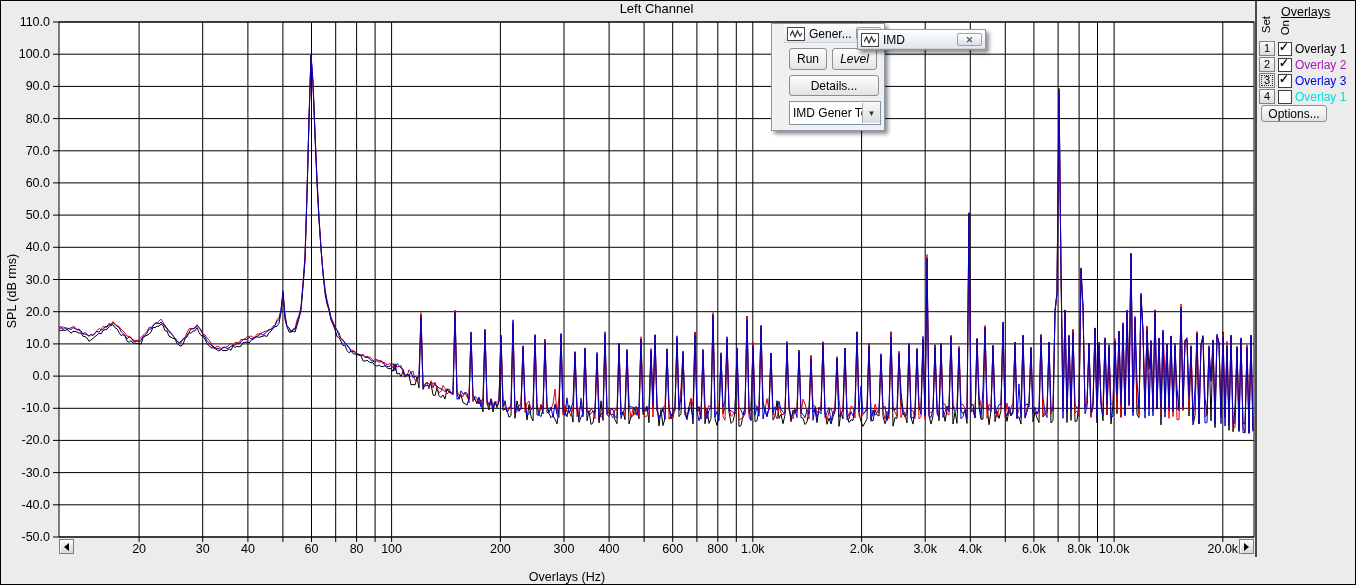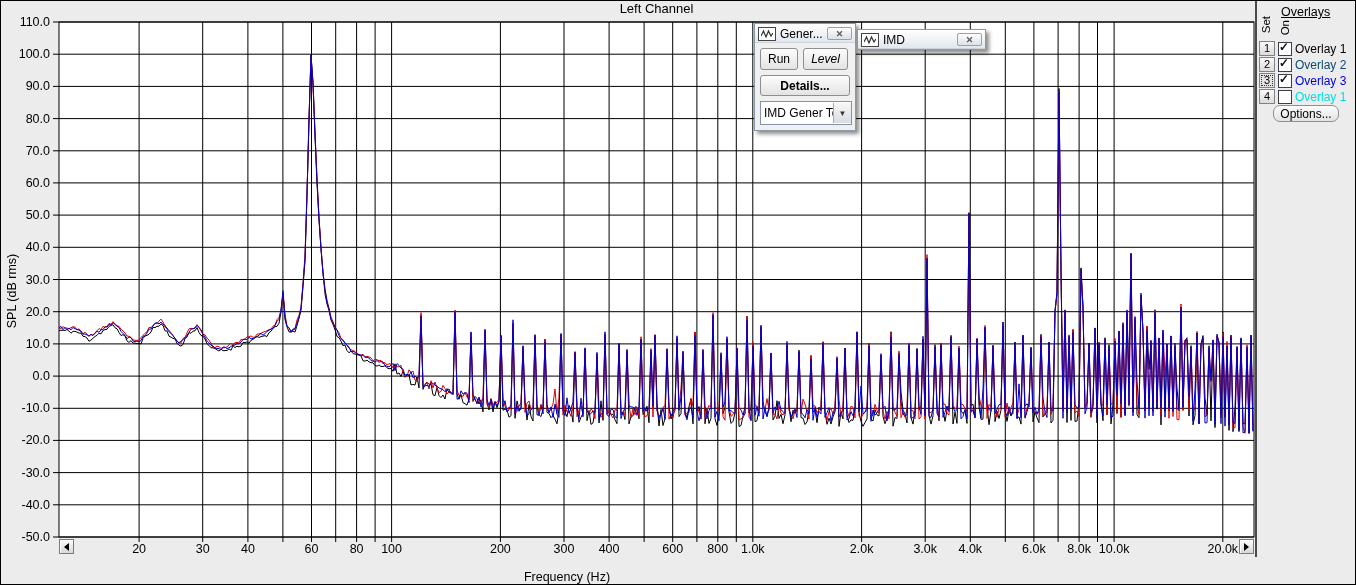--- a/index.html
+++ b/index.html
@@ -55,21 +55,21 @@
   .set-lab{left:3px;top:15px;}
   .on-lab{left:22px;top:19px;}
   .ovl-row{position:absolute;left:2px;display:flex;align-items:center;gap:3px;height:15px;}
   .numbtn{width:16px;height:15px;background:linear-gradient(#fafafa,#dcdcdc);border:1px solid #828282;
     font-size:11px;line-height:13px;text-align:center;padding:0;font-family:"Liberation Sans",sans-serif;}
   .numbtn.focused{background:#e4e4e4;outline:1px dotted #333;outline-offset:-3px;}
   .cbox{width:12px;height:12px;background:#fff;border:1px solid #394049;position:relative;}
   .cbox .chk{display:none;position:absolute;left:0px;top:-3px;font-size:12px;font-weight:bold;color:#111;}
   .cbox.checked .chk{display:block;}
   .ovl-name{white-space:nowrap;}
-  .optbtn{position:absolute;left:16px;top:104px;width:66px;height:17px;border-radius:7px;}
+  .optbtn{position:absolute;left:4px;top:104px;width:66px;height:17px;}
 </style>
 </head>
 <body>
 
 <svg id="plot-svg" width="1260" height="585">
     <rect x="58" y="21" width="1195" height="515" fill="#ffffff"></rect>
     <defs>
       <clipPath id="pc">
         <rect x="58" y="21" width="1195" height="515"></rect>
       </clipPath>
@@ -201,44 +201,44 @@
     <text x="1113.1" y="552" text-anchor="middle" font-size="12.5" fill="#000">10.0k</text>
     <text x="1221.8" y="552" text-anchor="middle" font-size="12.5" fill="#000">20.0k</text>
     <rect x="58" y="21" width="1195" height="515" fill="none" stroke="#000" stroke-width="1"></rect>
     <path d="M58 329.3 L60 329.4 L62 329.2 L64 329.5 L66 328.5 L68 330.1 L70 332.2 L72 330.4 L74 330.3 L76 331.1 L78 332.1 L80 332.0 L82 335.3 L84 335.6 L86 337.0 L88 340.3 L90 339.0 L92 337.3 L94 335.5 L96 334.3 L98 332.2 L100 332.9 L102 329.6 L104 328.6 L106 328.3 L108 325.4 L110 324.5 L112 323.7 L114 326.8 L116 327.7 L118 331.5 L120 334.5 L122 333.7 L124 334.9 L126 339.9 L128 341.4 L130 339.6 L132 342.1 L134 342.0 L136 342.7 L138 342.3 L140 343.0 L142 337.4 L144 335.0 L146 334.3 L148 333.3 L150 330.9 L152 326.3 L154 326.6 L156 325.3 L158 325.2 L160 322.9 L162 324.4 L164 329.8 L166 330.0 L168 335.2 L170 336.1 L172 337.3 L174 337.9 L176 342.3 L178 344.3 L180 345.1 L182 343.5 L184 337.6 L186 336.0 L188 331.6 L190 332.3 L192 330.1 L194 329.8 L196 326.5 L198 331.5 L200 334.5 L202 335.1 L204 338.0 L206 342.8 L208 344.3 L210 346.8 L212 346.8 L214 347.5 L216 348.8 L218 350.1 L220 348.2 L222 349.7 L224 349.6 L226 349.5 L228 347.8 L230 349.3 L232 344.8 L234 346.5 L236 345.3 L238 345.8 L240 345.2 L242 341.5 L244 341.6 L246 340.9 L248 342.0 L250 339.3 L252 338.4 L254 336.5 L256 335.5 L258 336.4 L260 335.7 L262 335.1 L264 334.7 L266 335.5 L268 331.7 L270 330.2 L272 327.3 L274 325.7 L276 325.3 L278 322.3 L280 311.2 L282 292.1 L284 318.6 L286 325.7 L288 330.9 L290 331.1 L292 330.1 L294 331.1 L296 324.5 L298 317.2 L300 309.3 L302 285.5 L304 260.0 L306 193.6 L308 120.4 L310 54.0 L312 83.7 L314 135.1 L316 182.4 L318 219.0 L320 247.9 L322 272.2 L324 292.9 L326 303.0 L328 309.4 L330 318.9 L332 323.5 L334 328.8 L336 335.4 L338 336.7 L340 340.1 L342 344.6 L344 344.1 L346 349.6 L348 351.8 L350 349.9 L352 352.6 L354 353.1 L356 353.6 L358 354.2 L360 354.8 L362 359.8 L364 360.1 L366 359.1 L368 360.9 L370 361.7 L372 361.8 L374 364.6 L376 365.1 L378 364.0 L380 365.5 L382 365.5 L384 364.8 L386 366.8 L388 367.8 L390 367.4 L392 370.3 L394 362.8 L396 373.1 L398 371.9 L400 375.6 L402 370.3 L404 376.3 L406 373.8 L408 373.9 L410 384.0 L412 383.4 L414 384.1 L416 376.1 L418 386.9 L420 313.9 L422 388.4 L424 383.1 L426 381.2 L428 383.3 L430 383.0 L432 393.8 L434 394.7 L436 386.4 L438 394.6 L440 396.6 L442 394.0 L444 398.0 L446 387.6 L448 391.6 L450 391.0 L452 393.6 L454 310.9 L456 393.0 L458 398.2 L460 393.5 L462 401.7 L464 402.6 L466 404.2 L468 398.0 L470 335.7 L472 400.3 L474 395.4 L476 397.5 L478 403.0 L480 398.8 L482 410.9 L484 328.5 L486 401.6 L488 408.9 L490 399.0 L492 410.9 L494 400.9 L496 406.7 L498 400.5 L500 334.2 L502 409.3 L504 408.1 L506 408.9 L508 416.2 L510 414.7 L512 322.9 L514 417.3 L516 399.9 L518 408.3 L520 408.2 L522 347.0 L524 401.0 L526 419.1 L528 403.5 L530 415.5 L532 420.0 L534 333.6 L536 413.8 L538 414.2 L540 403.5 L542 412.8 L544 338.1 L546 411.4 L548 412.4 L550 416.7 L552 414.6 L554 418.2 L556 422.8 L558 407.8 L560 333.5 L562 407.1 L564 410.9 L566 415.7 L568 404.4 L570 408.9 L572 421.1 L574 351.1 L576 404.8 L578 421.3 L580 416.2 L582 412.3 L584 347.7 L586 419.7 L588 409.5 L590 423.4 L592 421.9 L594 408.7 L596 354.7 L598 422.0 L600 399.8 L602 419.4 L604 333.3 L606 409.7 L608 411.9 L610 413.2 L612 413.3 L614 418.8 L616 422.7 L618 343.2 L620 413.8 L622 410.9 L624 418.6 L626 350.8 L628 422.9 L630 415.6 L632 414.8 L634 405.9 L636 406.1 L638 417.8 L640 338.4 L642 413.5 L644 410.3 L646 405.2 L648 421.7 L650 351.2 L652 407.4 L654 334.8 L656 401.3 L658 425.0 L660 408.5 L662 424.5 L664 417.4 L666 351.5 L668 406.3 L670 418.0 L672 412.7 L674 409.5 L676 337.0 L678 415.6 L680 412.5 L682 354.4 L684 410.8 L686 417.0 L688 405.3 L690 398.0 L692 422.9 L694 331.1 L696 410.3 L698 405.5 L700 418.1 L702 351.7 L704 422.8 L706 407.8 L708 422.5 L710 417.3 L712 315.0 L714 417.8 L716 424.4 L718 413.0 L720 351.7 L722 412.7 L724 406.3 L726 337.7 L728 411.1 L730 422.4 L732 420.3 L734 412.0 L736 350.6 L738 425.5 L740 424.5 L742 414.9 L744 405.5 L746 315.2 L748 411.8 L750 407.1 L752 344.0 L754 420.7 L756 419.7 L758 407.7 L760 326.5 L762 400.3 L764 411.0 L766 414.8 L768 406.3 L770 352.3 L772 418.9 L774 415.2 L776 399.7 L778 417.5 L780 413.3 L782 422.7 L784 413.9 L786 343.6 L788 405.9 L790 420.7 L792 409.2 L794 412.4 L796 408.3 L798 349.1 L800 416.6 L802 417.2 L804 423.5 L806 420.9 L808 409.4 L810 355.1 L812 411.3 L814 408.5 L816 421.7 L818 406.2 L820 409.5 L822 340.7 L824 411.6 L826 423.3 L828 417.2 L830 423.0 L832 415.8 L834 410.7 L836 357.1 L838 425.4 L840 411.1 L842 417.9 L844 347.0 L846 413.8 L848 421.5 L850 418.9 L852 419.4 L854 405.5 L856 331.2 L858 411.2 L860 420.5 L862 425.3 L864 421.6 L866 418.0 L868 342.5 L870 418.3 L872 420.0 L874 408.7 L876 413.9 L878 415.0 L880 354.8 L882 415.6 L884 422.7 L886 416.8 L888 412.9 L890 330.7 L892 425.2 L894 416.5 L896 417.4 L898 355.1 L900 391.4 L902 409.0 L904 413.1 L906 421.9 L908 345.4 L910 416.6 L912 423.1 L914 409.0 L916 347.4 L918 408.5 L920 405.1 L922 337.9 L924 415.0 L926 256.9 L928 414.4 L930 423.1 L932 414.9 L934 343.7 L936 405.3 L938 419.8 L940 342.3 L942 408.5 L944 420.4 L946 409.2 L948 404.5 L950 334.4 L952 423.0 L954 411.1 L956 422.4 L958 347.8 L960 410.0 L962 412.5 L964 409.8 L966 422.4 L968 211.6 L970 404.6 L972 403.2 L974 416.8 L976 338.2 L978 405.7 L980 418.4 L982 418.1 L984 326.2 L986 404.9 L988 423.7 L990 409.6 L992 344.1 L994 420.6 L996 410.2 L998 417.5 L1000 409.2 L1002 325.0 L1004 408.4 L1006 420.4 L1008 409.3 L1010 415.0 L1012 409.1 L1014 341.0 L1016 417.3 L1018 415.8 L1020 423.1 L1022 334.1 L1024 405.1 L1026 402.8 L1028 405.9 L1030 346.8 L1032 420.8 L1034 410.6 L1036 416.9 L1038 421.6 L1040 333.3 L1042 416.0 L1044 413.3 L1046 411.2 L1048 341.3 L1050 422.0 L1052 419.3 L1054 309.6 L1056 292.8 L1058 87.5 L1060 269.4 L1062 406.6 L1064 309.0 L1066 421.5 L1068 338.2 L1070 419.4 L1072 328.7 L1074 420.5 L1076 419.9 L1078 402.1 L1080 266.9 L1082 305.4 L1084 406.1 L1086 402.4 L1088 342.0 L1090 415.7 L1092 402.4 L1094 327.6 L1096 421.9 L1098 341.4 L1100 401.0 L1102 419.7 L1104 336.7 L1106 413.7 L1108 343.7 L1110 422.9 L1112 403.0 L1114 341.0 L1116 412.6 L1118 330.4 L1120 416.1 L1122 324.0 L1124 413.3 L1126 312.6 L1128 374.1 L1130 252.8 L1132 411.3 L1134 318.7 L1136 413.7 L1138 416.7 L1140 294.2 L1142 331.0 L1144 409.9 L1146 325.6 L1148 368.3 L1150 342.1 L1152 409.2 L1154 308.7 L1156 408.2 L1158 339.0 L1160 423.9 L1162 332.5 L1164 410.3 L1166 343.3 L1168 410.0 L1170 334.9 L1172 408.6 L1174 345.4 L1176 387.6 L1178 409.8 L1180 306.6 L1182 408.7 L1184 339.0 L1186 338.9 L1188 415.0 L1190 344.6 L1192 423.8 L1194 414.5 L1196 332.1 L1198 423.0 L1200 343.0 L1202 334.6 L1204 397.2 L1206 413.6 L1208 344.8 L1210 419.8 L1212 339.6 L1214 426.6 L1216 334.8 L1218 341.5 L1220 412.4 L1222 330.9 L1224 416.3 L1226 344.7 L1228 429.4 L1230 334.1 L1232 430.7 L1234 406.4 L1236 345.4 L1238 430.6 L1240 338.1 L1242 422.8 L1244 422.6 L1246 347.8 L1248 432.5 L1250 334.0 L1252 430.2 " fill="none" stroke="#000000" stroke-width="1" clip-path="url(#pc)"></path>
     <path d="M58 327.1 L60 327.4 L62 325.7 L64 327.0 L66 327.1 L68 327.6 L70 326.8 L72 325.6 L74 326.2 L76 329.0 L78 327.8 L80 330.9 L82 332.7 L84 331.3 L86 333.2 L88 335.4 L90 333.2 L92 334.2 L94 331.7 L96 329.8 L98 327.5 L100 328.7 L102 325.4 L104 326.2 L106 325.4 L108 322.4 L110 323.4 L112 320.6 L114 322.9 L116 324.6 L118 325.4 L120 328.2 L122 329.9 L124 332.1 L126 335.0 L128 335.3 L130 336.4 L132 338.8 L134 339.3 L136 339.4 L138 339.0 L140 336.5 L142 334.4 L144 332.3 L146 330.8 L148 326.4 L150 326.5 L152 324.6 L154 322.1 L156 322.9 L158 320.1 L160 318.1 L162 321.0 L164 326.1 L166 326.8 L168 329.6 L170 331.5 L172 334.8 L174 337.1 L176 339.9 L178 342.1 L180 341.8 L182 337.5 L184 336.4 L186 331.9 L188 327.8 L190 327.3 L192 327.8 L194 326.7 L196 323.7 L198 326.3 L200 329.9 L202 333.5 L204 333.9 L206 336.9 L208 339.1 L210 342.1 L212 346.7 L214 346.6 L216 345.3 L218 345.7 L220 347.4 L222 346.8 L224 346.6 L226 345.9 L228 344.2 L230 342.1 L232 344.4 L234 341.5 L236 341.4 L238 341.9 L240 338.3 L242 338.8 L244 337.7 L246 335.9 L248 335.8 L250 334.9 L252 336.3 L254 336.1 L256 333.1 L258 332.9 L260 332.3 L262 331.2 L264 330.5 L266 329.9 L268 328.5 L270 328.2 L272 325.2 L274 324.1 L276 318.6 L278 316.5 L280 309.6 L282 292.1 L284 313.0 L286 325.1 L288 327.1 L290 330.1 L292 328.0 L294 327.3 L296 319.0 L298 314.2 L300 306.6 L302 282.2 L304 253.9 L306 192.1 L308 116.9 L310 55.7 L312 81.8 L314 131.0 L316 177.5 L318 216.6 L320 246.4 L322 271.3 L324 288.4 L326 298.8 L328 307.7 L330 315.7 L332 320.9 L334 327.0 L336 328.7 L338 331.8 L340 337.4 L342 338.6 L344 341.7 L346 344.6 L348 347.3 L350 348.7 L352 349.6 L354 350.4 L356 352.5 L358 353.7 L360 354.5 L362 353.2 L364 355.8 L366 355.3 L368 356.0 L370 356.9 L372 359.7 L374 358.6 L376 358.6 L378 359.8 L380 359.4 L382 362.8 L384 361.5 L386 364.0 L388 362.7 L390 363.2 L392 367.0 L394 365.6 L396 365.6 L398 365.9 L400 364.4 L402 371.5 L404 375.2 L406 375.2 L408 368.8 L410 371.5 L412 370.0 L414 379.1 L416 380.5 L418 374.6 L420 311.6 L422 384.4 L424 384.6 L426 381.3 L428 388.0 L430 379.7 L432 386.9 L434 381.0 L436 387.4 L438 391.5 L440 390.4 L442 384.4 L444 387.6 L446 393.1 L448 390.6 L450 391.1 L452 392.9 L454 309.0 L456 389.1 L458 394.6 L460 393.9 L462 395.5 L464 391.6 L466 396.0 L468 398.0 L470 331.6 L472 400.4 L474 397.6 L476 402.9 L478 396.4 L480 402.5 L482 396.5 L484 328.6 L486 403.1 L488 407.0 L490 397.5 L492 403.6 L494 401.0 L496 401.5 L498 398.4 L500 334.8 L502 397.5 L504 405.2 L506 410.9 L508 406.0 L510 407.5 L512 322.0 L514 412.6 L516 410.3 L518 405.4 L520 401.8 L522 345.1 L524 411.4 L526 402.1 L528 400.0 L530 408.5 L532 407.6 L534 334.3 L536 403.4 L538 412.1 L540 403.8 L542 407.4 L544 338.8 L546 408.2 L548 411.4 L550 407.7 L552 403.1 L554 388.0 L556 412.5 L558 396.7 L560 334.7 L562 413.9 L564 404.0 L566 411.0 L568 410.1 L570 415.4 L572 405.9 L574 350.5 L576 415.7 L578 409.0 L580 404.3 L582 413.7 L584 348.1 L586 409.4 L588 413.0 L590 408.0 L592 409.8 L594 417.7 L596 352.7 L598 406.8 L600 415.1 L602 417.5 L604 333.7 L606 413.3 L608 408.0 L610 413.9 L612 417.0 L614 408.5 L616 409.4 L618 343.2 L620 410.8 L622 412.6 L624 413.5 L626 349.2 L628 403.6 L630 416.9 L632 407.9 L634 413.8 L636 407.0 L638 415.3 L640 335.7 L642 405.6 L644 416.0 L646 414.6 L648 411.2 L650 347.5 L652 416.0 L654 333.6 L656 409.6 L658 414.7 L660 414.3 L662 406.1 L664 405.1 L666 347.7 L668 418.2 L670 413.1 L672 416.9 L674 406.6 L676 336.7 L678 406.4 L680 387.6 L682 350.1 L684 414.1 L686 411.5 L688 411.5 L690 397.2 L692 404.8 L694 330.9 L696 404.9 L698 411.0 L700 417.5 L702 348.2 L704 415.9 L706 409.2 L708 404.4 L710 406.5 L712 311.6 L714 405.4 L716 408.1 L718 409.1 L720 354.3 L722 415.6 L724 419.2 L726 338.7 L728 405.9 L730 415.4 L732 413.5 L734 411.2 L736 346.8 L738 419.1 L740 417.7 L742 416.9 L744 412.5 L746 315.5 L748 416.0 L750 419.5 L752 341.3 L754 404.7 L756 405.0 L758 412.1 L760 325.3 L762 406.0 L764 408.5 L766 397.6 L768 409.2 L770 353.0 L772 413.5 L774 413.0 L776 418.0 L778 404.6 L780 412.2 L782 414.0 L784 410.2 L786 344.4 L788 409.5 L790 413.8 L792 417.8 L794 408.8 L796 410.2 L798 351.0 L800 412.5 L802 398.2 L804 403.0 L806 410.6 L808 418.1 L810 354.2 L812 405.2 L814 404.7 L816 411.8 L818 409.0 L820 405.1 L822 341.2 L824 410.1 L826 419.4 L828 410.3 L830 407.5 L832 413.2 L834 405.0 L836 355.5 L838 398.5 L840 415.2 L842 404.7 L844 348.3 L846 409.4 L848 415.6 L850 405.2 L852 406.3 L854 416.9 L856 332.7 L858 415.4 L860 417.3 L862 413.0 L864 410.9 L866 405.1 L868 342.4 L870 413.4 L872 414.7 L874 403.3 L876 409.4 L878 412.5 L880 353.8 L882 409.9 L884 418.4 L886 410.2 L888 417.8 L890 331.9 L892 405.8 L894 411.1 L896 415.4 L898 350.1 L900 416.6 L902 411.4 L904 416.3 L906 407.7 L908 341.9 L910 409.4 L912 409.7 L914 417.8 L916 350.4 L918 417.9 L920 415.8 L922 338.6 L924 418.1 L926 253.6 L928 411.8 L930 411.5 L932 409.4 L934 347.8 L936 405.6 L938 417.8 L940 342.3 L942 403.1 L944 403.1 L946 412.2 L948 414.0 L950 336.4 L952 404.3 L954 407.7 L956 407.8 L958 345.0 L960 403.5 L962 403.5 L964 407.6 L966 410.9 L968 213.1 L970 411.5 L972 409.0 L974 417.1 L976 337.2 L978 394.7 L980 404.5 L982 407.0 L984 324.4 L986 417.4 L988 403.4 L990 406.1 L992 345.2 L994 403.3 L996 416.3 L998 407.8 L1000 406.7 L1002 321.1 L1004 415.8 L1006 402.0 L1008 412.4 L1010 406.7 L1012 401.8 L1014 342.8 L1016 414.3 L1018 408.4 L1020 403.9 L1022 337.2 L1024 416.2 L1026 407.1 L1028 402.8 L1030 348.1 L1032 407.2 L1034 411.5 L1036 411.7 L1038 411.4 L1040 334.4 L1042 416.1 L1044 411.7 L1046 407.8 L1048 344.2 L1050 413.4 L1052 404.6 L1054 312.3 L1056 291.4 L1058 90.2 L1060 271.1 L1062 410.5 L1064 308.8 L1066 410.0 L1068 333.9 L1070 401.2 L1072 328.4 L1074 412.0 L1076 409.9 L1078 415.5 L1080 271.4 L1082 307.1 L1084 408.0 L1086 402.0 L1088 344.8 L1090 416.5 L1092 402.4 L1094 327.0 L1096 411.2 L1098 341.3 L1100 402.7 L1102 404.3 L1104 338.1 L1106 413.9 L1108 348.4 L1110 403.3 L1112 402.7 L1114 337.4 L1116 411.7 L1118 330.3 L1120 416.5 L1122 321.6 L1124 413.4 L1126 309.8 L1128 405.2 L1130 252.5 L1132 411.1 L1134 316.9 L1136 404.2 L1138 413.4 L1140 297.0 L1142 328.6 L1144 410.0 L1146 325.1 L1148 407.4 L1150 339.8 L1152 410.7 L1154 309.8 L1156 403.5 L1158 336.9 L1160 413.7 L1162 329.7 L1164 375.5 L1166 345.3 L1168 417.3 L1170 335.6 L1172 415.5 L1174 344.5 L1176 418.6 L1178 418.7 L1180 303.0 L1182 409.6 L1184 339.0 L1186 339.0 L1188 408.4 L1190 346.9 L1192 409.8 L1194 407.7 L1196 330.3 L1198 416.2 L1200 344.3 L1202 337.3 L1204 415.8 L1206 414.0 L1208 347.3 L1210 380.8 L1212 341.9 L1214 412.2 L1216 335.1 L1218 340.9 L1220 417.0 L1222 332.3 L1224 413.9 L1226 340.3 L1228 421.8 L1230 334.0 L1232 426.6 L1234 426.7 L1236 346.7 L1238 418.7 L1240 337.7 L1242 426.0 L1244 432.3 L1246 343.7 L1248 421.8 L1250 338.1 L1252 428.3 " fill="none" stroke="#dd0000" stroke-width="1" clip-path="url(#pc)"></path>
     <path d="M58 326.7 L60 325.4 L62 328.7 L64 326.5 L66 328.5 L68 327.4 L70 328.9 L72 326.5 L74 327.7 L76 328.4 L78 329.2 L80 330.0 L82 333.2 L84 333.0 L86 333.9 L88 335.0 L90 333.5 L92 334.6 L94 332.2 L96 330.4 L98 331.2 L100 328.8 L102 328.6 L104 325.8 L106 326.0 L108 323.5 L110 323.9 L112 321.7 L114 323.5 L116 325.4 L118 326.3 L120 330.4 L122 332.6 L124 334.3 L126 337.7 L128 336.0 L130 336.7 L132 340.0 L134 340.5 L136 340.2 L138 340.6 L140 339.5 L142 335.2 L144 334.8 L146 332.1 L148 328.1 L150 328.0 L152 325.0 L154 322.5 L156 321.5 L158 323.0 L160 321.0 L162 323.5 L164 324.2 L166 328.0 L168 330.9 L170 332.3 L172 334.5 L174 337.4 L176 340.1 L178 341.7 L180 340.3 L182 338.5 L184 336.8 L186 334.3 L188 331.5 L190 328.1 L192 327.8 L194 327.1 L196 324.3 L198 326.5 L200 328.9 L202 333.2 L204 336.0 L206 339.8 L208 341.8 L210 344.3 L212 345.0 L214 346.9 L216 347.5 L218 347.5 L220 349.1 L222 346.1 L224 346.1 L226 347.6 L228 346.8 L230 345.4 L232 344.2 L234 344.0 L236 342.6 L238 342.8 L240 341.0 L242 338.5 L244 338.2 L246 338.7 L248 336.2 L250 337.8 L252 337.5 L254 336.8 L256 335.6 L258 334.1 L260 332.5 L262 334.2 L264 332.7 L266 330.4 L268 329.2 L270 328.2 L272 327.2 L274 324.5 L276 320.4 L278 318.3 L280 308.8 L282 289.7 L284 316.3 L286 325.6 L288 326.6 L290 331.2 L292 328.8 L294 328.0 L296 322.3 L298 316.3 L300 306.6 L302 283.6 L304 257.8 L306 192.8 L308 117.7 L310 54.3 L312 80.8 L314 133.3 L316 179.2 L318 217.1 L320 247.9 L322 272.0 L324 288.4 L326 301.2 L328 307.7 L330 318.2 L332 321.7 L334 325.7 L336 329.2 L338 334.7 L340 337.6 L342 339.8 L344 342.1 L346 343.8 L348 346.2 L350 350.4 L352 350.4 L354 351.3 L356 353.0 L358 353.3 L360 354.2 L362 354.3 L364 356.5 L366 356.2 L368 357.1 L370 359.6 L372 360.1 L374 361.1 L376 359.5 L378 361.2 L380 360.5 L382 361.0 L384 364.1 L386 365.4 L388 365.8 L390 364.4 L392 362.4 L394 369.7 L396 362.6 L398 364.4 L400 367.1 L402 368.1 L404 374.3 L406 373.2 L408 375.0 L410 370.8 L412 376.7 L414 375.0 L416 377.0 L418 374.6 L420 315.6 L422 385.8 L424 384.9 L426 384.4 L428 385.4 L430 381.7 L432 382.4 L434 384.2 L436 385.0 L438 387.0 L440 387.8 L442 388.9 L444 390.5 L446 389.6 L448 387.9 L450 392.8 L452 393.0 L454 311.2 L456 398.2 L458 397.5 L460 389.8 L462 393.2 L464 391.6 L466 392.1 L468 401.6 L470 330.9 L472 393.8 L474 398.3 L476 402.4 L478 396.2 L480 406.1 L482 401.9 L484 329.5 L486 398.7 L488 404.5 L490 398.1 L492 407.3 L494 400.4 L496 405.0 L498 400.1 L500 335.0 L502 405.7 L504 399.7 L506 410.9 L508 408.8 L510 403.7 L512 318.8 L514 413.2 L516 404.8 L518 410.4 L520 406.7 L522 344.8 L524 401.4 L526 414.7 L528 412.8 L530 408.4 L532 406.9 L534 334.7 L536 405.6 L538 413.9 L540 415.6 L542 408.0 L544 340.8 L546 403.9 L548 411.7 L550 406.0 L552 416.3 L554 402.9 L556 413.2 L558 416.4 L560 332.4 L562 410.3 L564 414.6 L566 396.8 L568 412.2 L570 407.4 L572 401.1 L574 351.6 L576 408.8 L578 417.9 L580 397.2 L582 415.8 L584 346.8 L586 409.4 L588 413.5 L590 412.6 L592 409.9 L594 411.6 L596 351.4 L598 418.9 L600 413.1 L602 412.2 L604 330.8 L606 413.8 L608 415.5 L610 408.1 L612 408.5 L614 415.8 L616 416.9 L618 342.2 L620 417.6 L622 410.9 L624 407.1 L626 348.4 L628 404.9 L630 405.9 L632 406.2 L634 407.9 L636 414.4 L638 405.3 L640 338.0 L642 410.7 L644 406.6 L646 410.3 L648 406.9 L650 348.9 L652 404.7 L654 333.9 L656 409.3 L658 417.4 L660 412.8 L662 407.2 L664 418.4 L666 347.9 L668 406.1 L670 415.3 L672 410.6 L674 405.9 L676 334.8 L678 409.4 L680 396.1 L682 350.6 L684 413.1 L686 418.8 L688 408.0 L690 406.6 L692 417.2 L694 334.5 L696 410.8 L698 419.8 L700 412.8 L702 349.1 L704 405.1 L706 417.9 L708 409.3 L710 406.4 L712 313.7 L714 416.0 L716 410.3 L718 419.7 L720 353.7 L722 406.1 L724 400.8 L726 335.7 L728 410.2 L730 409.3 L732 411.6 L734 412.6 L736 347.2 L738 406.9 L740 408.9 L742 414.0 L744 412.8 L746 319.4 L748 408.7 L750 419.5 L752 345.4 L754 414.2 L756 405.7 L758 415.2 L760 324.2 L762 418.0 L764 406.9 L766 415.9 L768 407.5 L770 351.9 L772 412.2 L774 405.9 L776 409.0 L778 400.2 L780 408.9 L782 410.5 L784 412.7 L786 340.4 L788 405.6 L790 416.1 L792 413.4 L794 407.9 L796 416.5 L798 350.8 L800 411.5 L802 413.4 L804 416.8 L806 408.6 L808 412.3 L810 358.3 L812 419.3 L814 406.4 L816 416.3 L818 410.3 L820 412.9 L822 342.1 L824 416.4 L826 411.7 L828 406.6 L830 420.1 L832 411.8 L834 409.4 L836 357.2 L838 415.9 L840 411.8 L842 409.7 L844 347.2 L846 419.0 L848 417.8 L850 410.6 L852 414.8 L854 408.1 L856 330.7 L858 410.8 L860 385.0 L862 413.1 L864 411.4 L866 408.2 L868 345.3 L870 420.3 L872 409.0 L874 414.2 L876 411.8 L878 409.3 L880 352.7 L882 407.3 L884 405.2 L886 419.9 L888 407.7 L890 335.8 L892 409.0 L894 408.7 L896 407.2 L898 352.4 L900 400.4 L902 413.1 L904 414.5 L906 413.9 L908 343.3 L910 417.2 L912 416.5 L914 415.0 L916 348.4 L918 405.4 L920 413.3 L922 335.3 L924 414.3 L926 257.6 L928 415.4 L930 416.5 L932 407.4 L934 346.2 L936 412.4 L938 416.0 L940 343.8 L942 416.4 L944 411.3 L946 405.0 L948 410.5 L950 336.1 L952 405.6 L954 410.7 L956 408.4 L958 347.0 L960 417.8 L962 415.4 L964 408.5 L966 417.6 L968 212.5 L970 410.2 L972 408.9 L974 416.3 L976 337.8 L978 396.8 L980 417.1 L982 388.1 L984 326.6 L986 404.0 L988 408.3 L990 410.4 L992 345.1 L994 412.7 L996 408.6 L998 403.6 L1000 403.4 L1002 321.1 L1004 410.5 L1006 415.0 L1008 405.7 L1010 413.2 L1012 412.8 L1014 341.5 L1016 417.7 L1018 382.9 L1020 416.8 L1022 334.6 L1024 417.2 L1026 410.8 L1028 402.6 L1030 346.2 L1032 411.8 L1034 406.3 L1036 413.3 L1038 407.6 L1040 335.6 L1042 396.9 L1044 411.3 L1046 416.5 L1048 341.1 L1050 408.8 L1052 410.1 L1054 309.9 L1056 290.7 L1058 90.6 L1060 267.3 L1062 417.3 L1064 309.3 L1066 411.5 L1068 334.8 L1070 407.8 L1072 331.6 L1074 403.7 L1076 407.1 L1078 406.0 L1080 268.5 L1082 307.7 L1084 412.8 L1086 406.0 L1088 343.2 L1090 411.5 L1092 406.4 L1094 326.9 L1096 417.2 L1098 342.5 L1100 404.7 L1102 414.7 L1104 338.4 L1106 403.9 L1108 346.0 L1110 416.9 L1112 415.0 L1114 340.0 L1116 394.4 L1118 330.0 L1120 402.9 L1122 322.3 L1124 414.9 L1126 308.9 L1128 403.8 L1130 252.4 L1132 414.9 L1134 315.5 L1136 380.1 L1138 407.6 L1140 292.1 L1142 330.9 L1144 417.1 L1146 329.3 L1148 414.8 L1150 339.4 L1152 414.9 L1154 311.5 L1156 407.3 L1158 337.0 L1160 407.1 L1162 329.0 L1164 416.1 L1166 343.0 L1168 407.4 L1170 335.0 L1172 410.6 L1174 342.2 L1176 408.2 L1178 406.9 L1180 306.1 L1182 406.1 L1184 340.9 L1186 336.7 L1188 395.9 L1190 346.1 L1192 420.1 L1194 387.9 L1196 332.1 L1198 422.7 L1200 343.3 L1202 336.9 L1204 421.9 L1206 421.7 L1208 346.9 L1210 379.7 L1212 338.8 L1214 423.3 L1216 333.1 L1218 342.7 L1220 422.7 L1222 335.7 L1224 425.1 L1226 345.1 L1228 424.2 L1230 335.6 L1232 421.7 L1234 422.3 L1236 346.8 L1238 429.0 L1240 336.8 L1242 431.9 L1244 430.7 L1246 345.8 L1248 432.1 L1250 334.6 L1252 430.4 " fill="none" stroke="#0000cc" stroke-width="1" clip-path="url(#pc)"></path>
   </svg>
 
 <div class="page-title">Left Channel</div>
 <div class="ylab">SPL (dB rms)</div>
-<div class="xlab">Frequency (Hz)</div>
+<div class="xlab">Overlays (Hz)</div>
 <div class="divider"></div>
 
 <button class="scrollbtn" style="left:58px;top:538px;">
   <span class="tri-l"></span>
 </button>
 <button class="scrollbtn" style="left:1238px;top:538px;">
   <span class="tri-r"></span>
 </button>
 
-<div class="win" style="left:753px;top:22px;width:100px;">
+<div class="win" style="left:770px;top:22px;width:100px;padding-left:12px;">
   <div class="titlebar">
     <span class="wicon">
       <svg width="12" height="10" viewBox="0 0 12 10">
           <polyline points="0,7 2.5,2 5,8 7.5,2 10,7 12,4" fill="none" stroke="#333" stroke-width="1.2"></polyline>
         </svg>
     </span>
     <span class="titletext">Gener...</span>
     <button class="closebtn">✕</button>
   </div>
   <div class="gen-body">
     <button class="btn" style="width:38px;height:22px;">Run</button>
     <button class="btn" style="width:45px;height:22px;font-style:italic;">Level</button>
-    <button class="btn" style="width:100px;height:21px;font-weight:bold;">Details...</button>
+    <button class="btn" style="width:100px;height:21px;">Details...</button>
     <div class="combo">
       <span class="val">IMD Gener To</span>
       <span class="drop">▼</span>
     </div>
   </div>
 </div>
 
 <div class="win" style="left:856px;top:28px;width:127px;">
   <div class="titlebar">
     <span class="wicon">
@@ -261,21 +261,21 @@
     <span class="cbox checked">
         <span class="chk">✓</span>
       </span>
     <span class="ovl-name" style="color: rgb(0, 0, 0);">Overlay 1</span>
   </div>
   <div class="ovl-row" style="top:56px;">
     <button class="numbtn">2</button>
     <span class="cbox checked">
         <span class="chk">✓</span>
       </span>
-    <span class="ovl-name" style="color: #0c4a6e;">Overlay 2</span>
+    <span class="ovl-name" style="color: #a21caf;">Overlay 2</span>
   </div>
   <div class="ovl-row" style="top:72px;">
     <button class="numbtn focused">3</button>
     <span class="cbox checked">
         <span class="chk">✓</span>
       </span>
     <span class="ovl-name" style="color: rgb(0, 0, 221);">Overlay 3</span>
   </div>
   <div class="ovl-row" style="top:88px;">
     <button class="numbtn">4</button>

